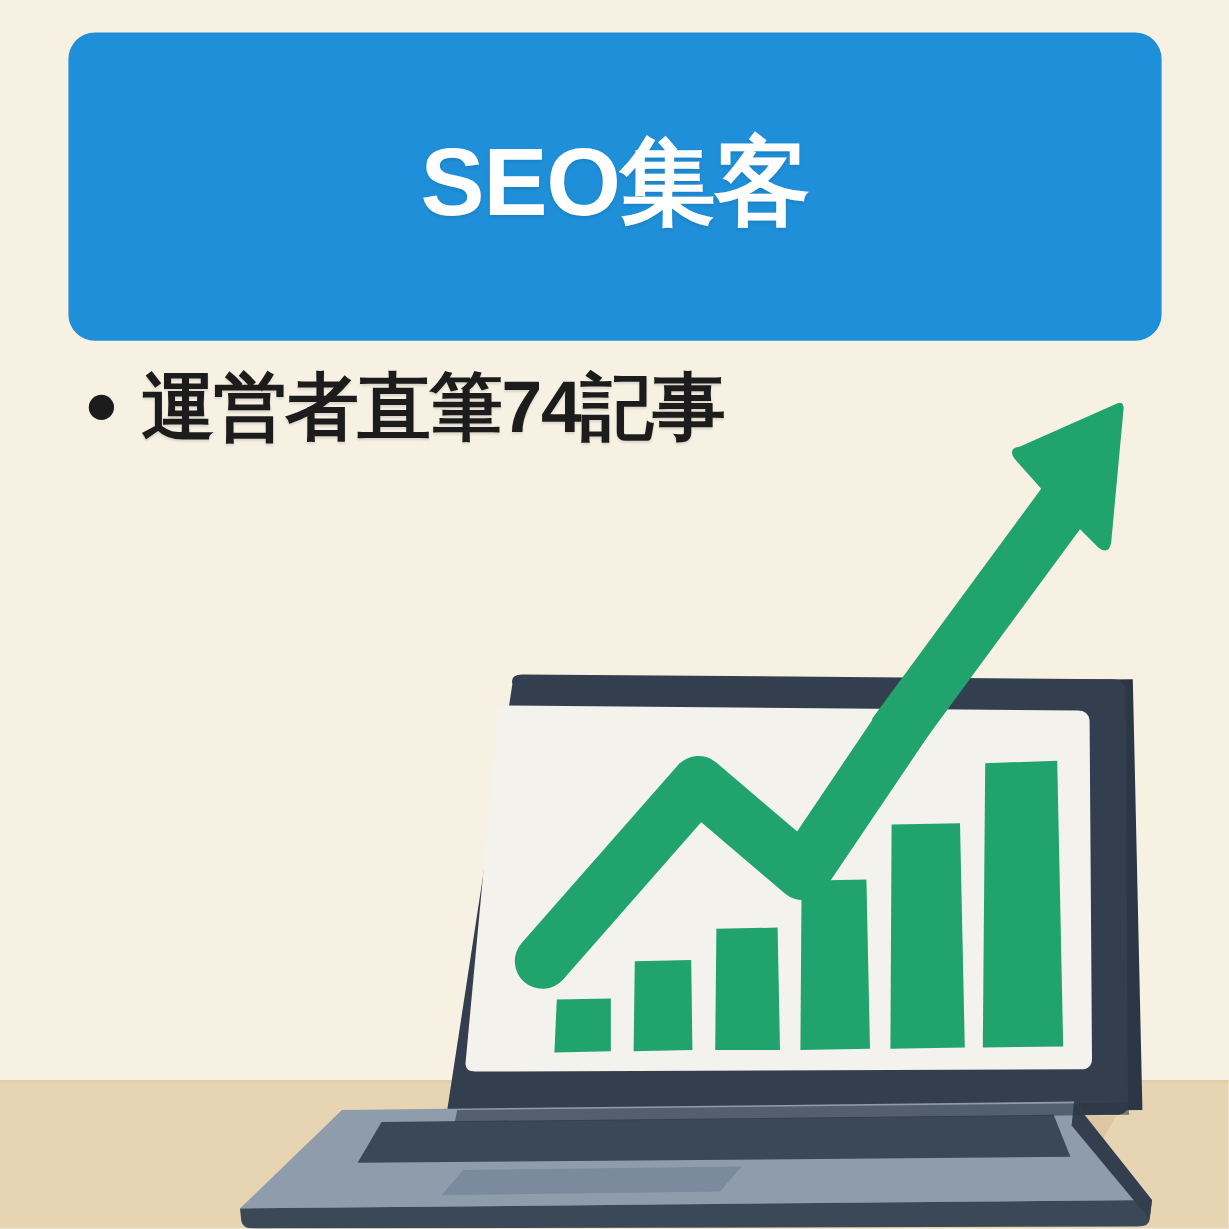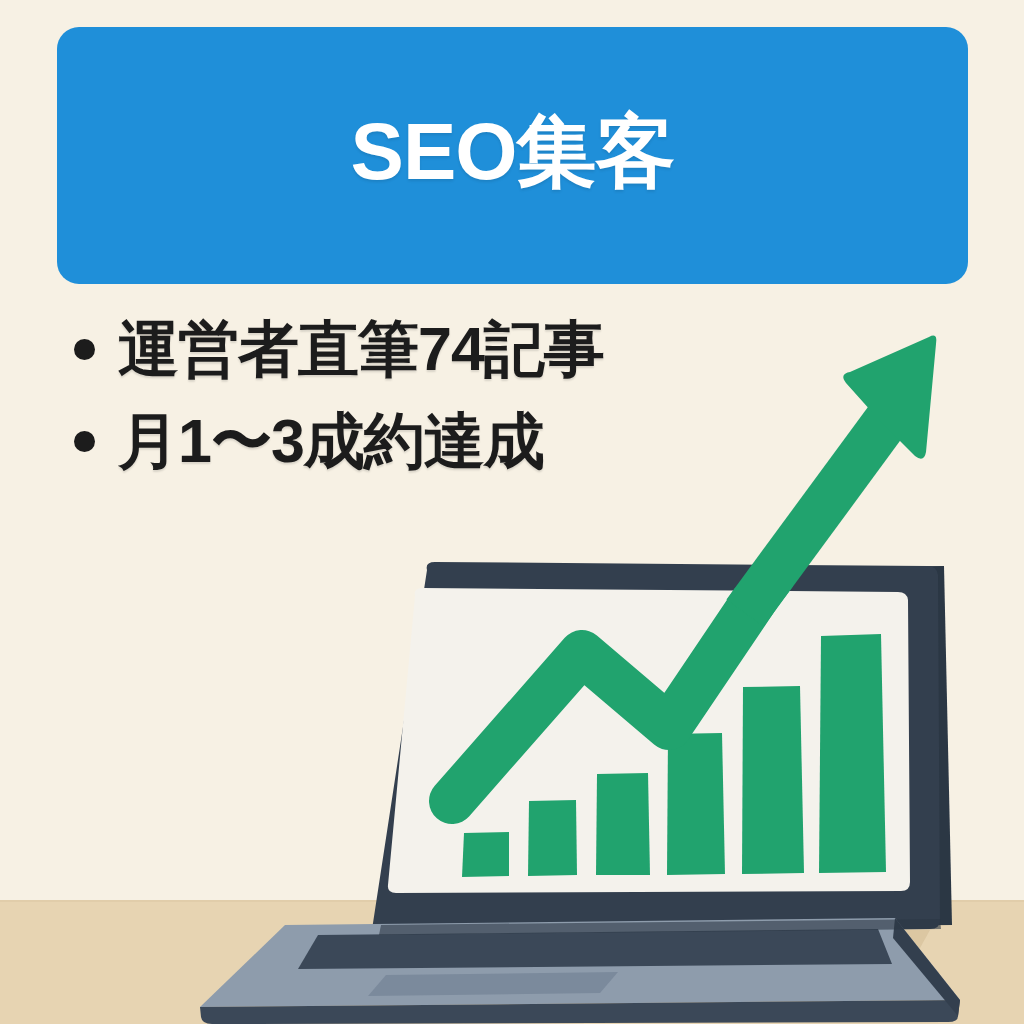--- a/index.html
+++ b/index.html
@@ -73,21 +73,21 @@
     letter-spacing: -3px;
     white-space: nowrap;
     margin-top: 6px;
     text-shadow: 0 2px 3px rgba(0,0,0,0.10);
   }
 
   
   .bullets {
     position: absolute;
     left: 62px;
-    top: 310px;
+    top: 300px;
     width: 640px;
     margin: 0;
     padding: 0;
     list-style: none;
   }
   .bullet-item {
     display: flex;
     align-items: center;
     height: 78px;
     margin-bottom: 14px;
@@ -132,24 +132,20 @@
 
   <div class="banner">
     <div class="banner-line1">SEO集客</div>
   </div>
 
   <ul class="bullets">
     <li class="bullet-item">
       <span class="bullet-dot"></span>
       <span class="bullet-text">運営者直筆74記事</span>
     </li>
-    <li class="bullet-item">
-      <span class="bullet-dot"></span>
-      <span class="bullet-text">月1〜3成約達成</span>
-    </li>
   </ul>
 
   <div class="laptop">
     <svg width="1024" height="1024" viewBox="0 0 1024 1024" xmlns="http://www.w3.org/2000/svg">
       <defs>
         <clipPath id="screenClip">
           <path d="M423 596 L900 583 L889 889 L400 889 Z"></path>
         </clipPath>
       </defs>
 

